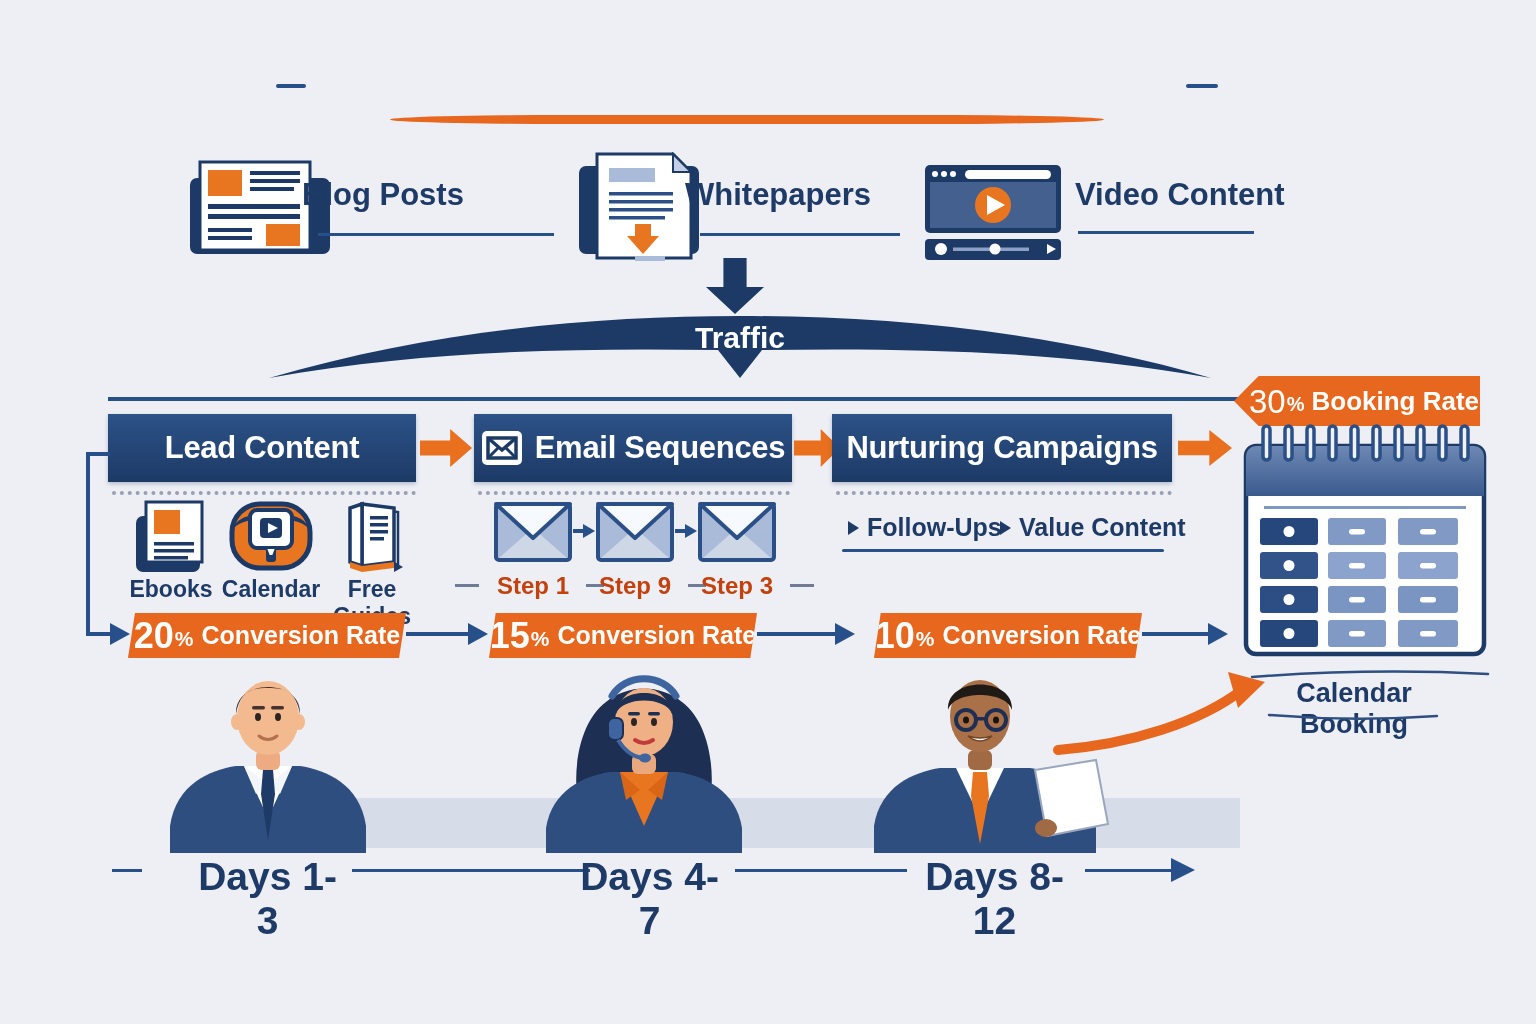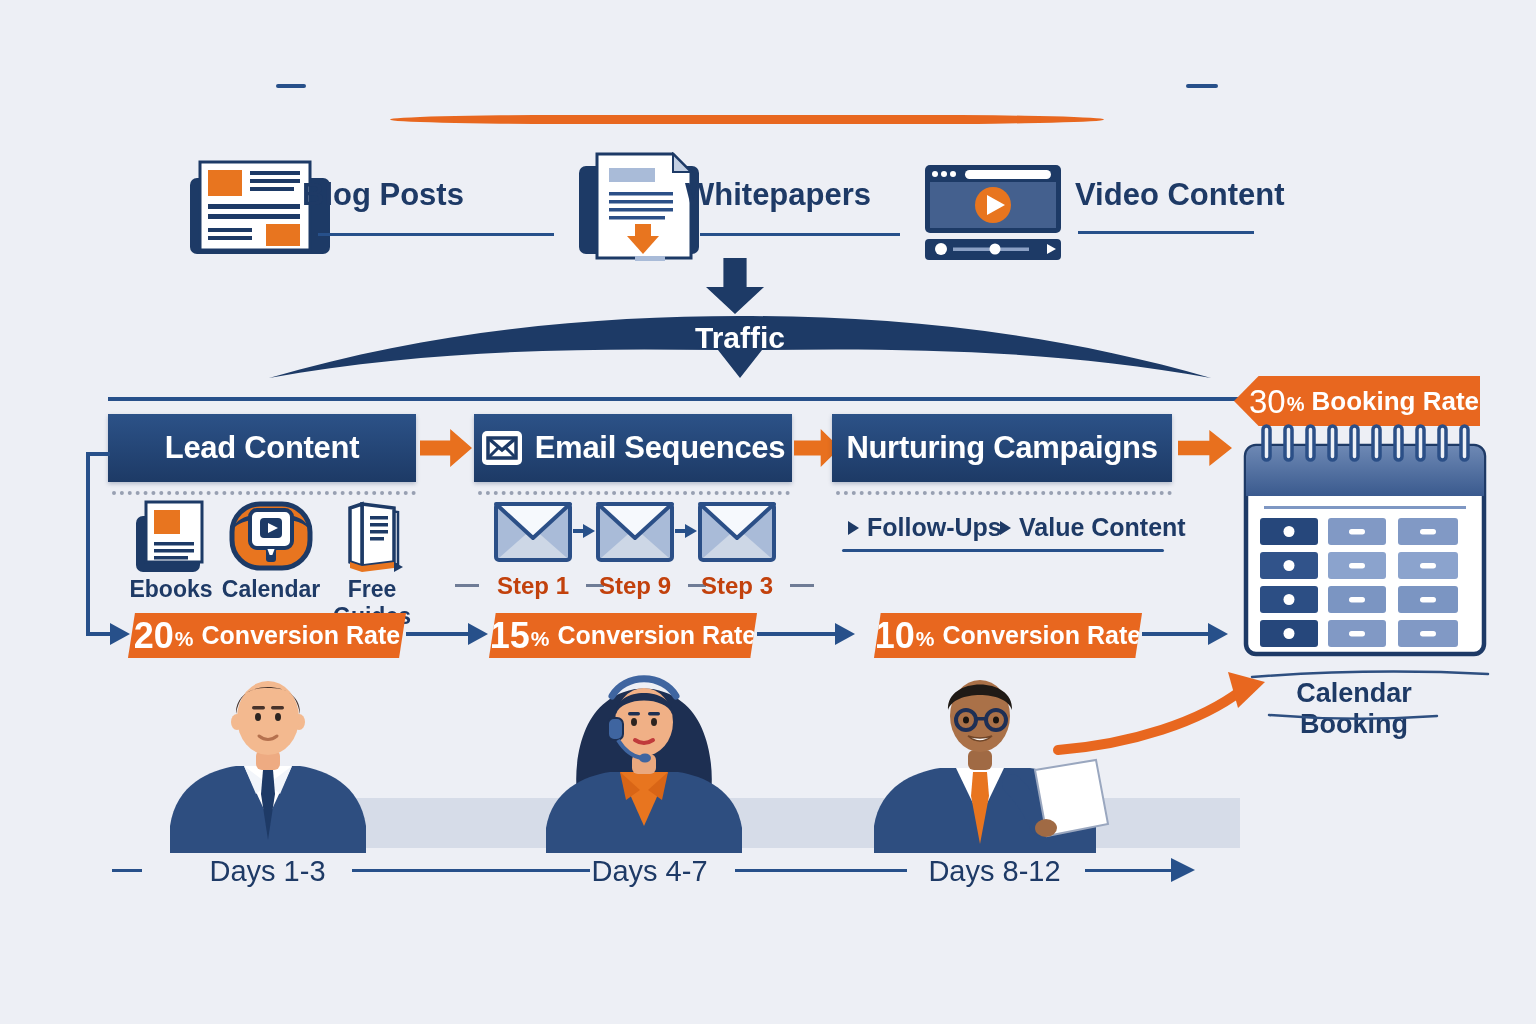--- a/index.html
+++ b/index.html
@@ -58,21 +58,21 @@
 
   .conn{height:4px;background:#27508a;}
   .vconn{width:4px;background:#27508a;}
   .arrowhead-r{width:0;height:0;border-left:20px solid #27508a;
     border-top:11px solid transparent;border-bottom:11px solid transparent;}
 
   .cal-label{font-size:27px;font-weight:700;color:#1e3a66;}
 
   .band{background:#d6dce8;}
 
-  .day-label{font-size:29px;font-weight:400;color:#1e3a66;}
+  .day-label{font-size:39px;font-weight:700;color:#1e3a66;}
   .tl-line{height:3px;background:#27508a;}
   .tl-arrow{width:0;height:0;border-left:24px solid #27508a;
     border-top:12px solid transparent;border-bottom:12px solid transparent;}
 </style>
 </head>
 <body>
 
 <div class="stage">
 
   <div class="abs title-dash" style="left:276px;top:84px;width:30px;"></div>

